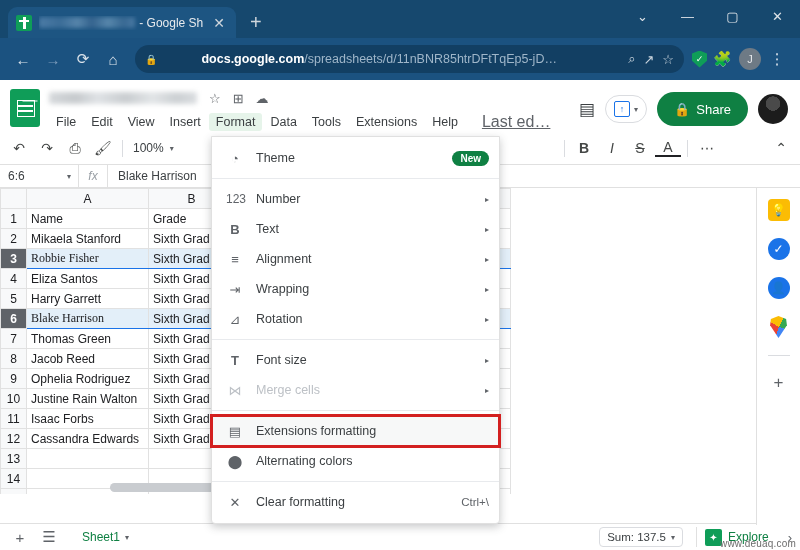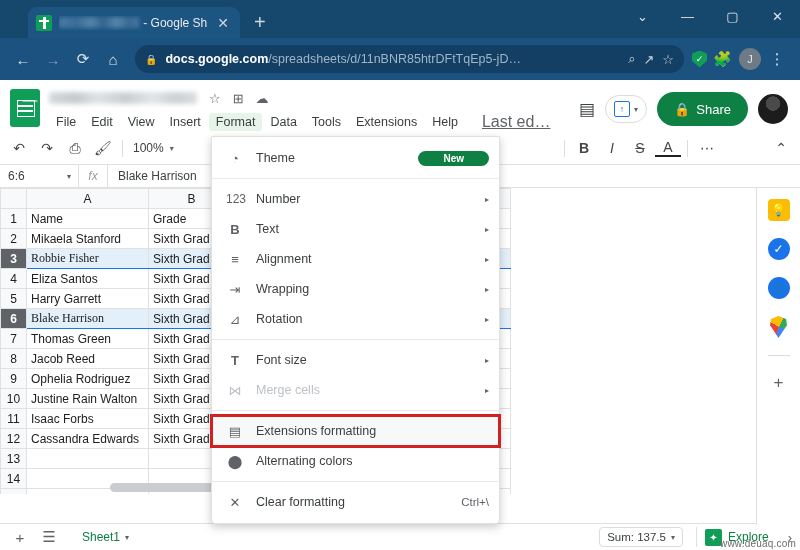--- a/index.html
+++ b/index.html
@@ -6,22 +6,22 @@
   body {
     width: 800px; height: 550px;
     font-family: "Liberation Sans", sans-serif;
     background: #fff; overflow: hidden; position: relative;
   }
 
   
   .browser-top { background: #16486e; height: 38px; position: relative; }
   .tabstrip { display: flex; align-items: flex-end; height: 38px; padding-left: 8px; }
   .tab {
-    background: #1d5582; height: 31px; width: 212px; border-radius: 9px 9px 0 0;
-    display: flex; align-items: center; padding: 0 8px; gap: 7px; margin-left: 20px;
+    background: #1d5582; height: 31px; width: 228px; border-radius: 9px 9px 0 0;
+    display: flex; align-items: center; padding: 0 8px; gap: 7px;
   }
   .tab-favicon {
     width: 16px; height: 16px; background: #0f9d58; border-radius: 2px;
     position: relative; flex: none;
   }
   .tab-favicon::before {
     content: ""; position: absolute; left: 7px; top: 2px;
     width: 2.5px; height: 12px; background: #fff;
   }
   .tab-favicon::after {
@@ -53,21 +53,21 @@
   .nav-ico { width: 28px; height: 28px; display: flex; align-items: center;
     justify-content: center; color: #dbe3ea; font-size: 15px; flex: none; }
   .nav-ico.dim { color: #7f9dbb; }
   .omnibox {
     flex: 1; height: 28px; background: #123f63; border-radius: 14px;
     display: flex; align-items: center; padding: 0 10px; margin: 0 6px; gap: 8px;
     min-width: 0;
   }
   .lock { font-size: 10px; color: #cbd6df; }
   .url { font-size: 12.5px; color: #9fb6c9; white-space: nowrap; overflow: hidden;
-    text-overflow: clip; flex: 1; }
+    text-overflow: clip; flex: 1; margin-left: 36px; }
   .url b { color: #fff; font-weight: 700; }
   .omni-ico { color: #cbd6df; font-size: 13px; flex: none; }
   .ext-shield { width: 15px; height: 17px; background: #0f9d58; flex: none;
     clip-path: polygon(50% 0,100% 18%,100% 60%,50% 100%,0 60%,0 18%);
     position: relative; }
   .ext-shield::after { content: "✓"; position: absolute; inset: 0; color: #fff;
     font-size: 9px; display: flex; align-items: center; justify-content: center; }
   .profile-j {
     width: 22px; height: 22px; border-radius: 50%; background: #6e7a85;
     color: #e8eaed; font-size: 11px; display: flex; align-items: center;
@@ -200,21 +200,21 @@
   }
   .mrow .mico { width: 18px; text-align: center; font-size: 13px;
     color: #5f6368; flex: none; }
   .mrow .mlabel { flex: 1; }
   .mrow .arrow { font-size: 8px; color: #5f6368; }
   .mrow .shortcut { font-size: 11.5px; color: #5f6368; }
   .mrow.disabled, .mrow.disabled .mico { color: #bdc1c6; }
   .msep { height: 1px; background: #e8eaed; margin: 5px 0; }
   .badge-new {
     background: #0f8043; color: #fff; font-size: 10px; font-weight: 700;
-    border-radius: 9px; padding: 2px 25px; margin-left: auto;
+    border-radius: 9px; padding: 2px 8px; margin-left: auto;
   }
   .mrow.highlight {
     outline: 3px solid #d32020; outline-offset: -1px; background: #f7f8f8;
   }
 
   
   .sidepanel {
     position: absolute; right: 0; top: 188px; width: 44px; height: 337px;
     background: #fff; border-left: 1px solid #e0e0e0;
     display: flex; flex-direction: column; align-items: center;

